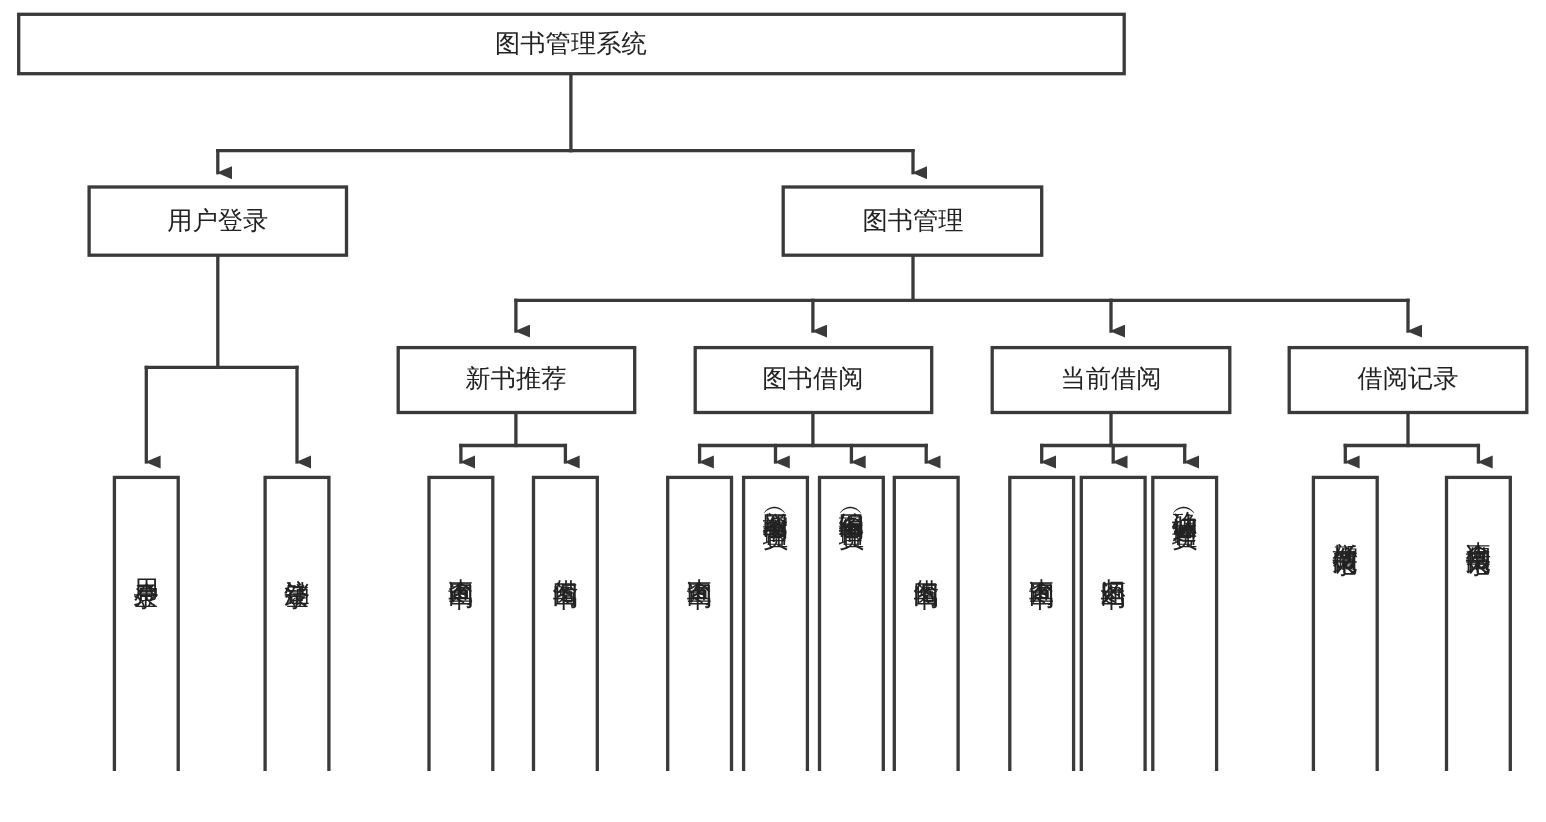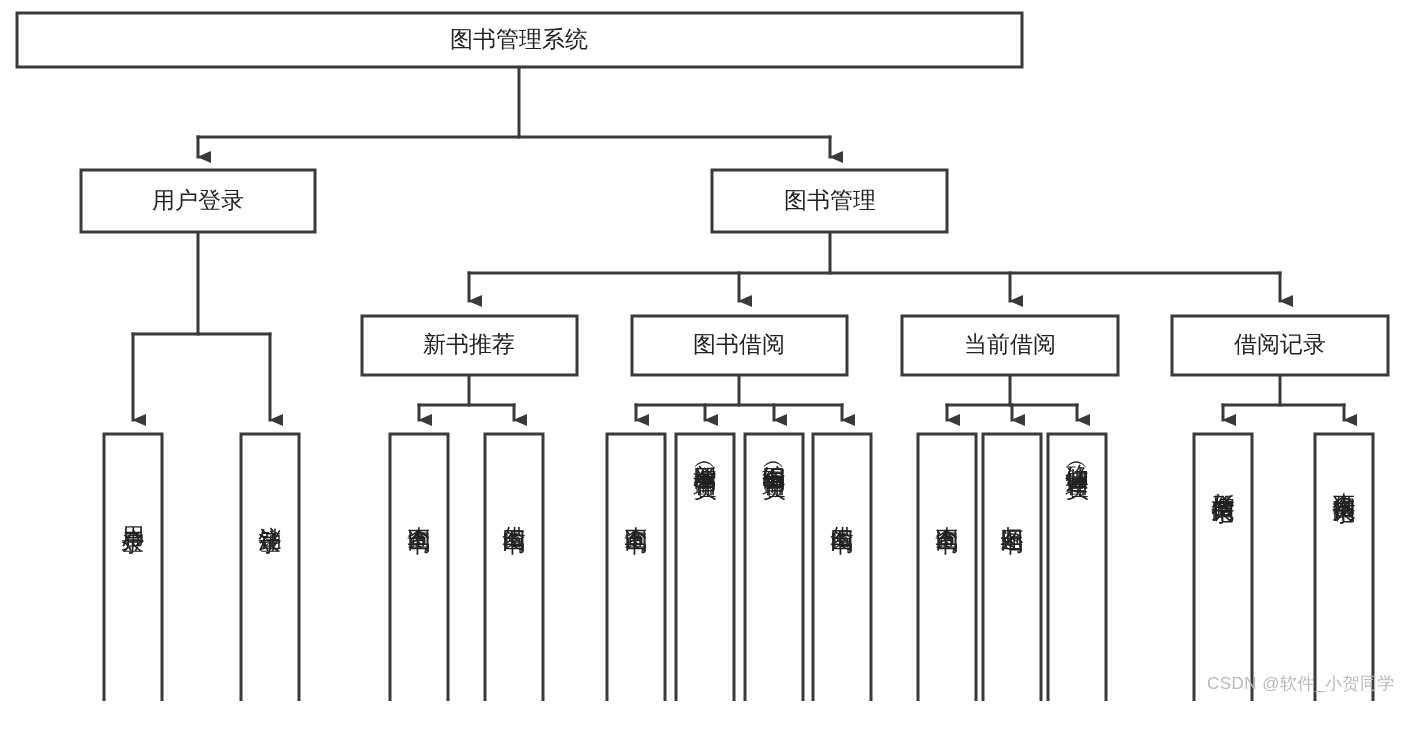--- a/index.html
+++ b/index.html
@@ -221,14 +221,13 @@
     <span class="vtext">确认归还（管理员）</span>
   </div>
 
   <div class="vtext-wrap" style="left:1194px; top:434px; width:58px; height:299px; padding-top:40px;">
     <span class="vtext">新增借阅记录</span>
   </div>
   <div class="vtext-wrap" style="left:1315px; top:434px; width:58px; height:299px; padding-top:40px;">
     <span class="vtext">查询借阅记录</span>
   </div>
 
-  <div class="watermark">CSDN @软件_小贺同学</div>
 </div>
 
 </body></html>

